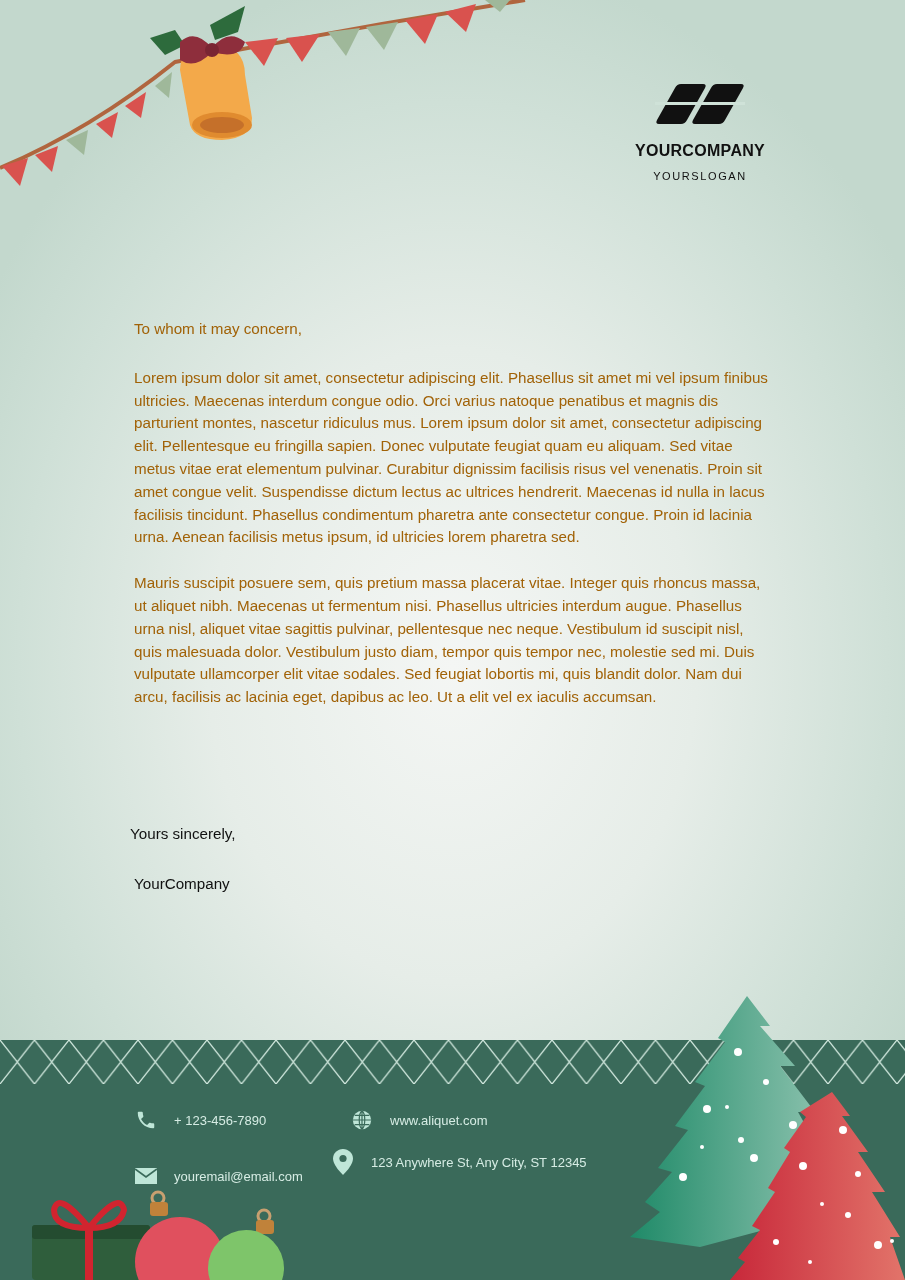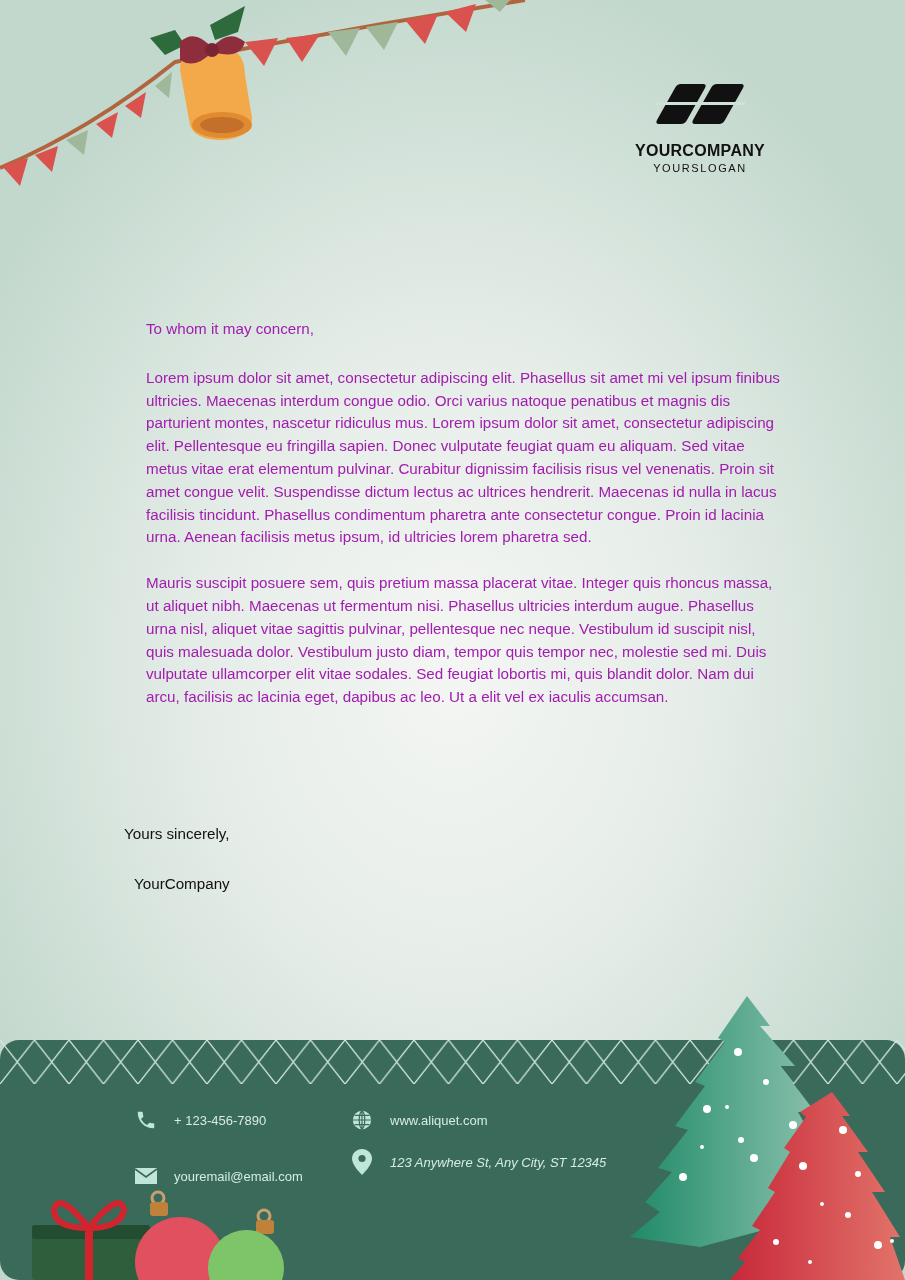--- a/index.html
+++ b/index.html
@@ -5,28 +5,28 @@
   html, body { margin: 0; padding: 0; }
   body {
     width: 905px; height: 1280px; position: relative; overflow: hidden;
     font-family: "Liberation Sans", sans-serif;
     background: radial-gradient(ellipse 60% 55% at 50% 52%, #f4f6f4 0%, #e6ede8 45%, #cfe0d7 80%, #c3d8cd 100%);
   }
   .garland { position: absolute; left: 0; top: 0; width: 560px; height: 200px; }
   .logo { position: absolute; left: 620px; top: 80px; width: 160px; text-align: center; }
   .logo svg { display: block; margin: 0 auto; }
   .company { font-weight: bold; font-size: 16px; letter-spacing: 0.3px; color: #111; margin-top: 14px; }
-  .slogan { font-size: 11px; letter-spacing: 1.6px; color: #111; margin-top: 2px; }
-  .letter { position: absolute; left: 146px; top: 318px; width: 640px; color: #a21caf; font-size: 15.2px; line-height: 22.8px; }
+  .slogan { font-size: 11px; letter-spacing: 1.6px; color: #111; margin-top: 10px; }
+  .letter { position: absolute; left: 134px; top: 318px; width: 640px; color: #a16207; font-size: 15.2px; line-height: 22.8px; }
   .letter p { margin: 0; }
   .greeting { margin-bottom: 26px !important; }
   .para { margin-bottom: 23px !important; }
-  .closing { position: absolute; left: 124px; top: 825px; font-size: 15.2px; color: #111; }
+  .closing { position: absolute; left: 130px; top: 825px; font-size: 15.2px; color: #111; }
   .signature { position: absolute; left: 134px; top: 875px; font-size: 15.2px; color: #111; }
-  .footer { position: absolute; left: 0; top: 1040px; width: 905px; height: 240px; background: #3a6a5a; border-radius: 19px; }
+  .footer { position: absolute; left: 0; top: 1040px; width: 905px; height: 240px; background: #3a6a5a; }
   .lattice { position: absolute; left: 0; top: 0; width: 905px; height: 44px; }
   .contact { position: absolute; display: flex; align-items: center; color: #d6ece4; font-size: 13px; }
   .contact .ic { width: 24px; height: 24px; margin-right: 16px; display: flex; align-items: center; justify-content: center; }
   .trees { position: absolute; left: 610px; top: 992px; width: 295px; height: 288px; }
   .gifts { position: absolute; left: 28px; top: 1190px; width: 270px; height: 90px; }
 </style>
 </head>
 <body>
 
 <svg class="garland" viewBox="0 0 560 200">
@@ -107,21 +107,21 @@
   <div class="contact" style="left:350px; top:68px;">
     <span class="ic">
       <svg width="22" height="22" viewBox="0 0 24 24">
           <circle cx="12" cy="12" r="10" fill="#bfe6d8"></circle>
           <path d="M2 12h20M12 2v20M4 7h16M4 17h16M12 2c-4 3-4 17 0 20M12 2c4 3 4 17 0 20" stroke="#3a6a5a" stroke-width="1.3" fill="none"></path>
         </svg>
     </span>
     <span>www.aliquet.com</span>
   </div>
 
-  <div class="contact" style="left:350px; top:110px;font-style:italic;">
+  <div class="contact" style="left:331px; top:110px;">
     <span class="ic">
       <svg width="20" height="26" viewBox="0 0 20 26">
           <path d="M10 0C4.5 0 0 4.3 0 9.6 0 16.8 10 26 10 26s10-9.2 10-16.4C20 4.3 15.5 0 10 0z" fill="#bfe6d8"></path>
           <circle cx="10" cy="9.5" r="3.6" fill="#3a6a5a"></circle>
         </svg>
     </span>
     <span>123 Anywhere St, Any City, ST 12345</span>
   </div>
 </div>
 

